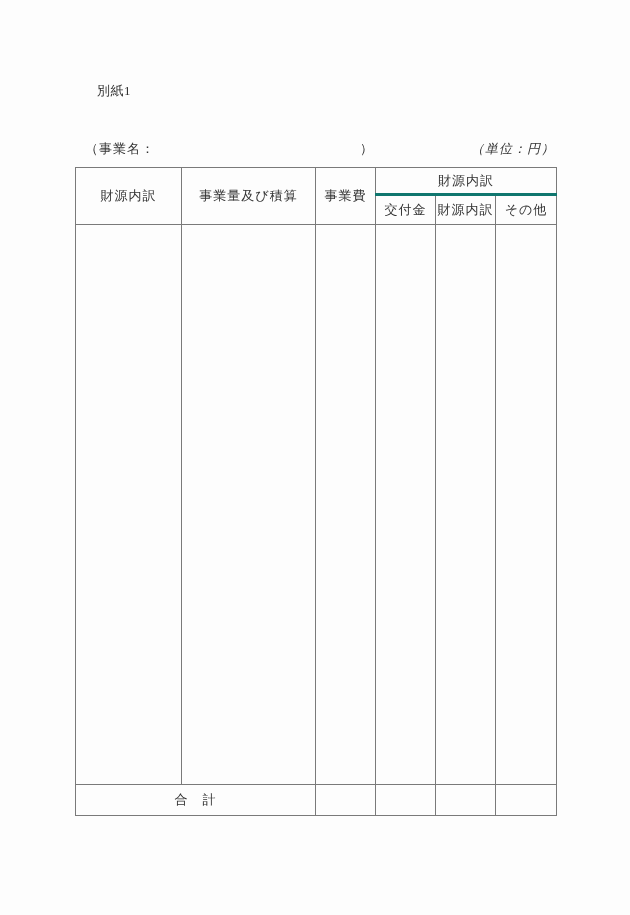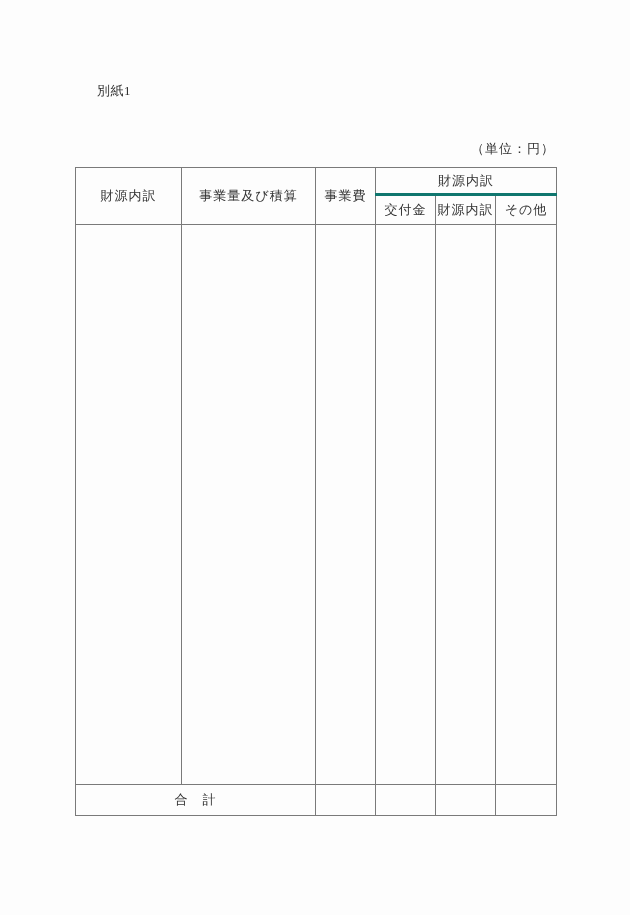--- a/index.html
+++ b/index.html
@@ -43,20 +43,21 @@
     position: absolute;
     left: 275px;
     top: 0;
   }
   .unit-label {
     position: absolute;
     left: 471px;
     top: 140px;
     font-size: 13px;
     letter-spacing: 1px;
+    font-style: italic;
   }
   table.expense-table {
     position: absolute;
     left: 75px;
     top: 167px;
     width: 481px;
     border-collapse: collapse;
     table-layout: fixed;
     border: 1.5px solid #5a5a5a;
     font-size: 13px;
@@ -83,20 +84,24 @@
   }
 </style>
 </head>
 <body>
 
 <div class="page">
 
   <div class="attachment-label">別紙1</div>
 
 
+  <div class="name-line">
+    <span>（事業名：</span>
+    <span class="close-paren">）</span>
+  </div>
 
   <div class="unit-label">（単位：円）</div>
 
   <table class="expense-table">
     <colgroup>
       <col style="width:106px">
       <col style="width:134px">
       <col style="width:60px">
       <col style="width:60px">
       <col style="width:60px">

